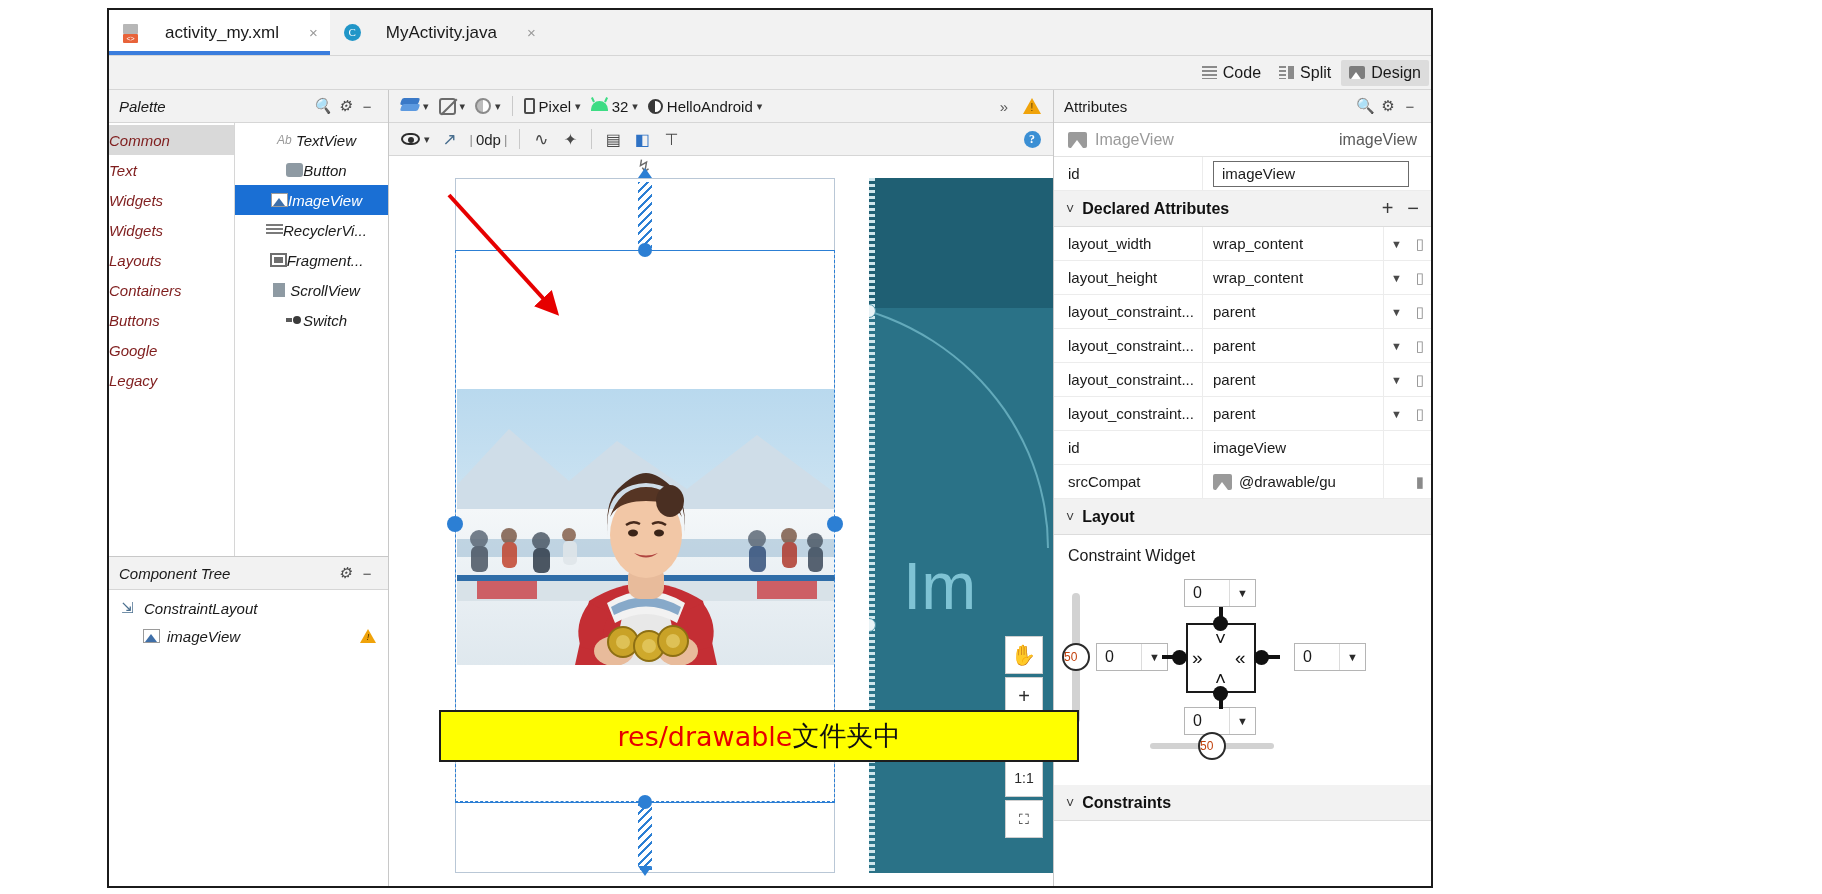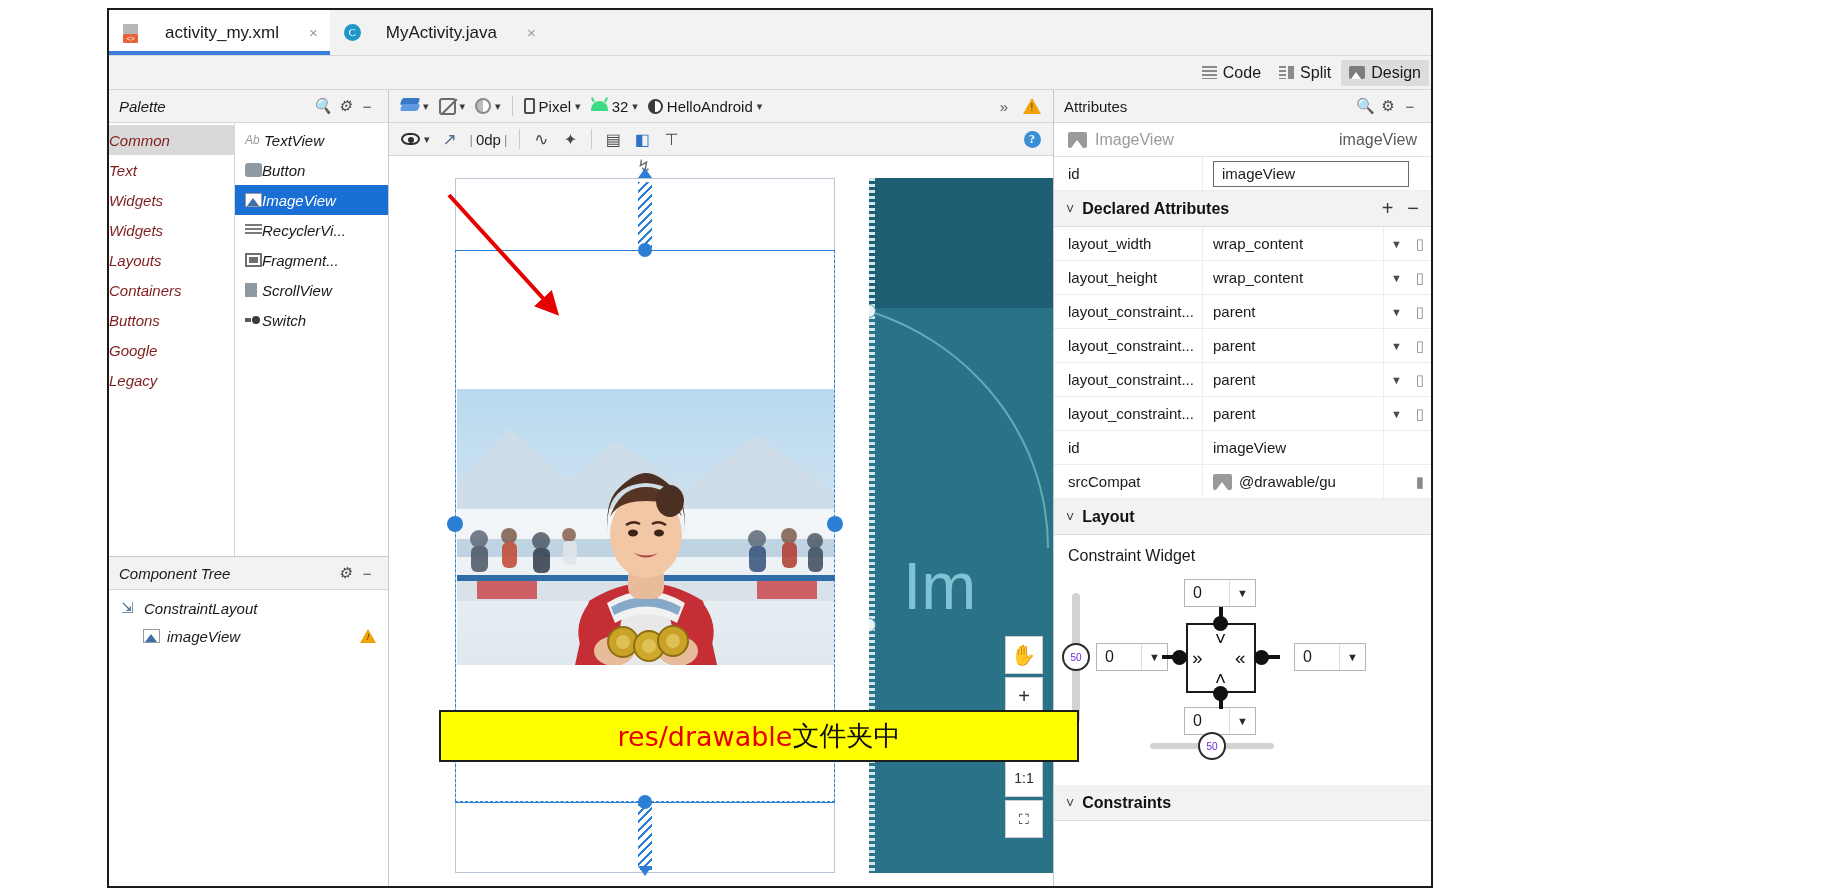--- a/index.html
+++ b/index.html
@@ -127,21 +127,21 @@
     background: #ffffff; padding-top: 2px;
   }
   .pal-cat {
     height: 30px; display: flex; align-items: center;
     padding-left: 0; font-size: 15px; color: #7f1d1d;
   }
   .pal-cat.sel { background: #d9d9d9; }
   .pal-items { flex: 1 1 auto; padding-top: 2px; background:#ffffff; }
   .pal-item {
     height: 30px; display: flex; align-items: center; gap: 0;
-    padding-left: 10px; font-size: 15px; color: #1a1a1a;
+    padding-left: 10px; font-size: 15px; color: #1a1a1a; justify-content: center;
   }
   .pal-item.sel { background: #1a6fd4; color: #ffffff; }
   .mini {
     width: 17px; height: 14px; flex: 0 0 auto; position: relative;
   }
   .mini.ab { font-size: 12px; color: #9a9a9a; height: auto; width: 19px;
              font-family:"Liberation Sans",sans-serif; }
   .mini.btn { background: #8e9aa3; border-radius: 3px; }
   .mini.img { background: #ffffff; border: 1px solid #9a9a9a; overflow: hidden; }
   .pal-item.sel .mini.img { background:#ffffff; }
@@ -439,22 +439,22 @@
   .sub-label { padding: 12px 0 6px 14px; font-size: 16px; color: #1a1a1a; }
   
   .cw-wrap { position: relative; height: 200px; }
   .cw-slider {
     position: absolute; left: 18px; top: 22px; width: 8px; height: 130px;
     background: #d2d2d2; border-radius: 4px;
   }
   .circ50 {
     position: absolute; width: 28px; height: 28px; border-radius: 50%;
     border: 2px solid #2b2b2b; background: #ffffff;
-    display: flex; align-items: center; justify-content: center;
-    font-size: 10px; color: #6d28d9;
+    display: flex; align-items: center; justify-content: flex-start;
+    font-size: 12px; color: #c2410c;
   }
   .numbox {
     position: absolute; height: 28px; width: 72px; border: 1px solid #b5b5b5;
     background: #ffffff; display: flex; align-items: center;
   }
   .numbox .nval { flex:1 1 auto; padding-left: 8px; font-size: 16px; color:#1a1a1a; }
   .numbox .ndrop {
     width: 26px; flex:0 0 26px; height: 100%; border-left: 1px solid #dcdcdc;
     display:flex; align-items:center; justify-content:center;
     font-size: 11px; color: #2a2a2a;

